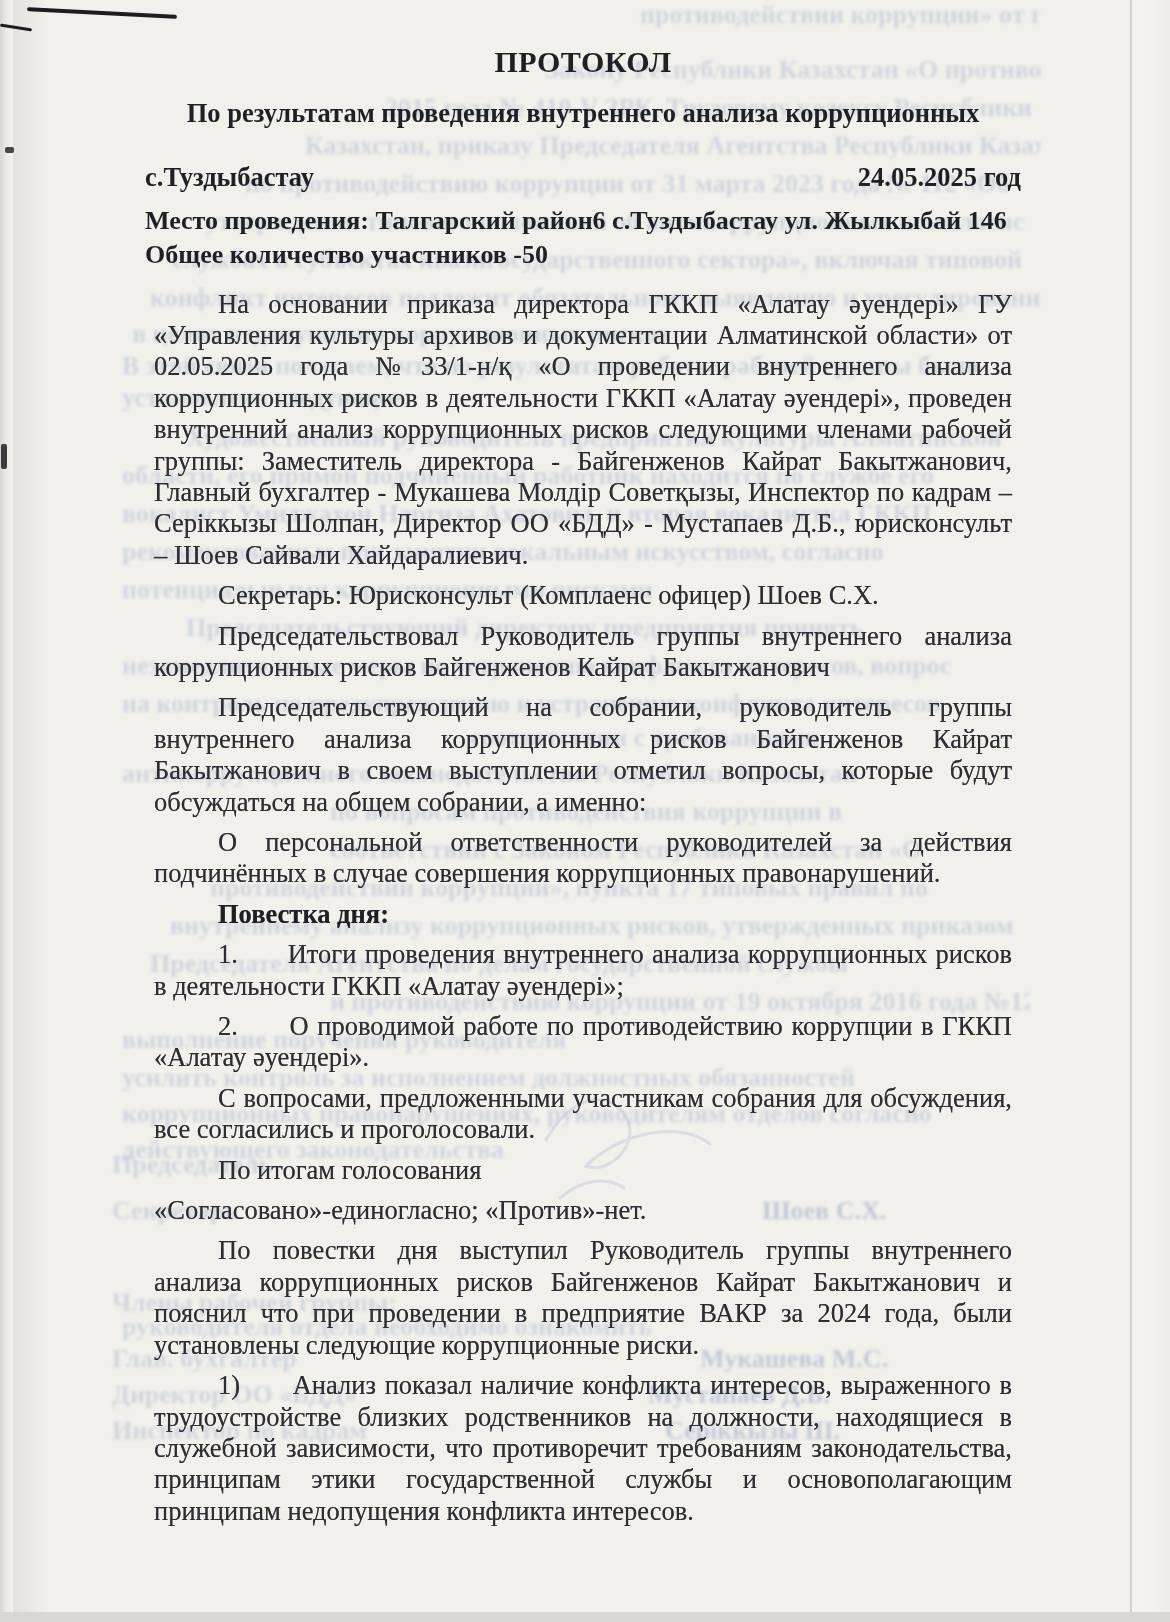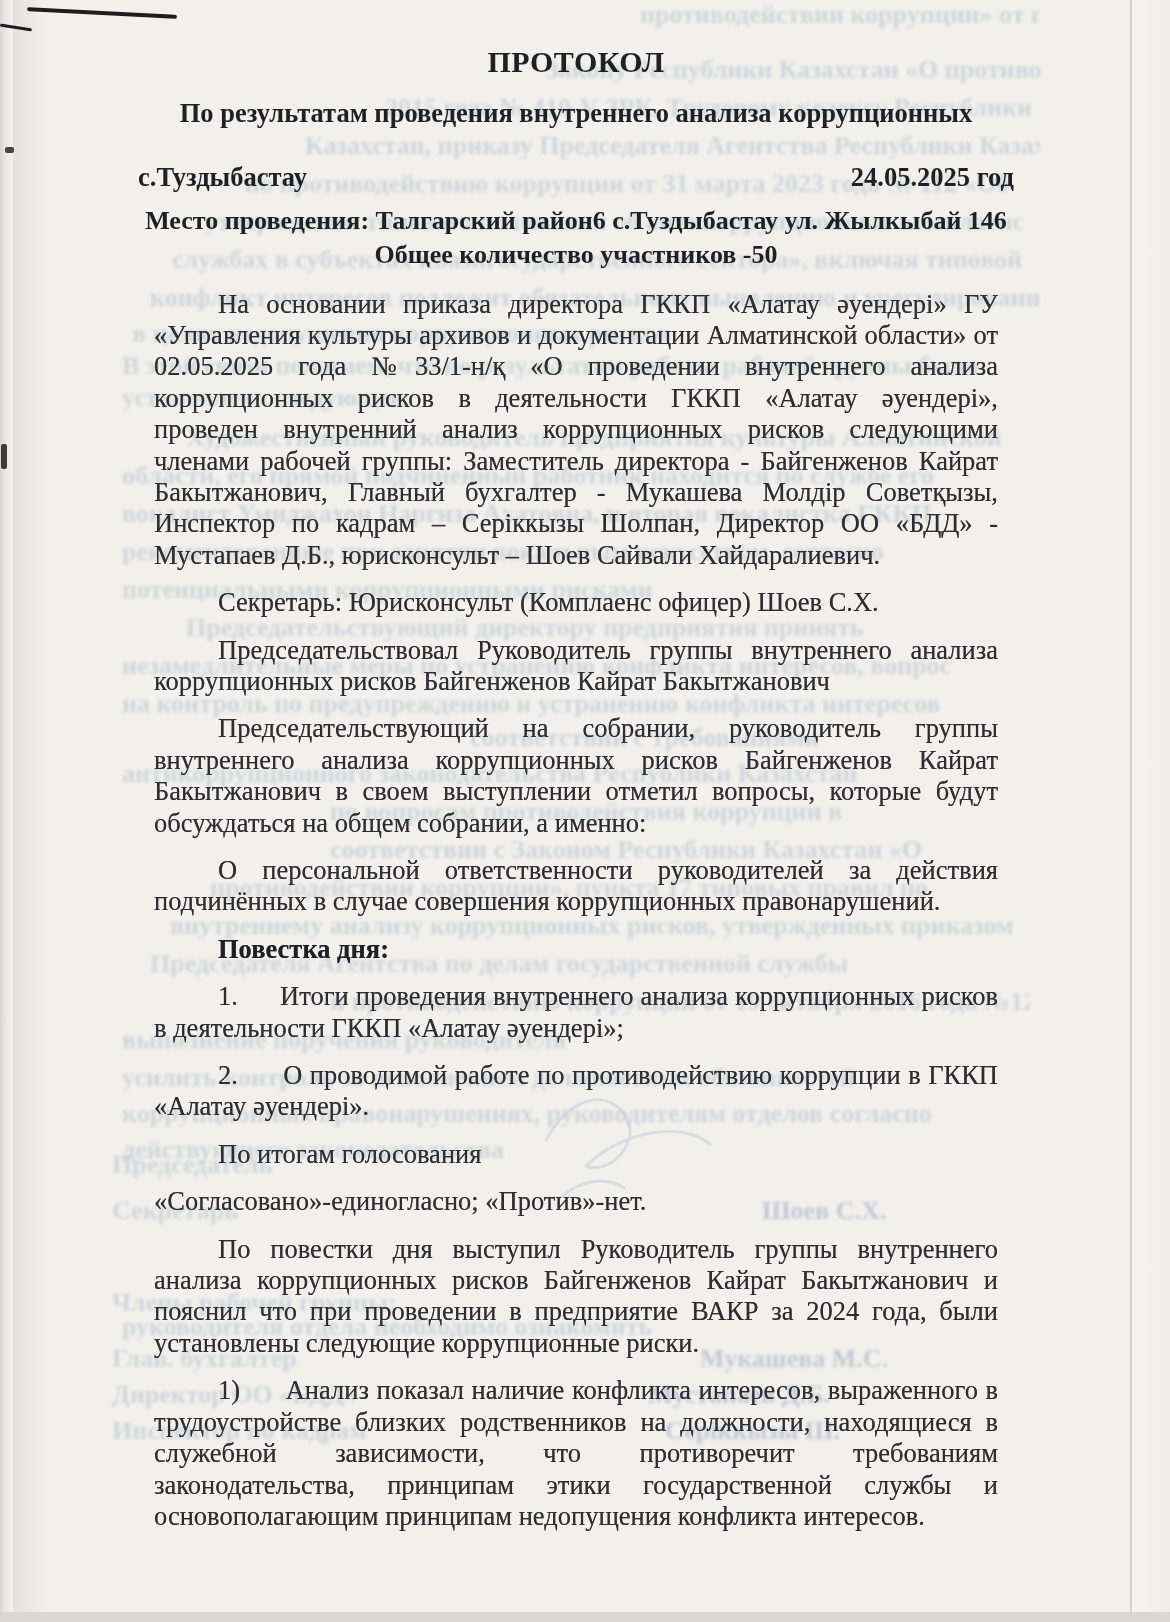--- a/index.html
+++ b/index.html
@@ -39,35 +39,35 @@
     font-size:26px;line-height:30px;
     font-weight:bold;
     color:var(--ghost);
     opacity:.42;
     filter:blur(1.6px);
     white-space:nowrap;overflow:hidden;
     text-align:justify;
   }
   .ghost-signature{position:absolute;left:540px;top:1080px;z-index:1;opacity:.55;filter:blur(.6px);}
   
-  .content{position:absolute;left:138px;top:44px;width:876px;z-index:2;}
+  .content{position:absolute;left:145px;top:44px;width:876px;z-index:2;}
   .title{
     text-align:center;font-weight:bold;font-size:30px;line-height:36px;
     color:var(--ink-strong);letter-spacing:.5px;
   }
   .subtitle{margin-top:17px;text-align:center;font-weight:bold;
     font-size:26.5px;line-height:32.5px;color:var(--ink-strong);}
   .subtitle div{white-space:nowrap;}
   .place-row{margin-top:30px;display:flex;justify-content:space-between;
     font-weight:bold;font-size:26.5px;line-height:34px;color:var(--ink-strong);}
   .meta{margin-top:10px;font-weight:bold;font-size:26px;line-height:34px;color:var(--ink-strong);}
-  .meta div{white-space:nowrap;text-align:center;}
+  .meta div{white-space:nowrap;}
   .body{margin-top:17px;font-size:26.5px;line-height:31.4px;
     text-shadow:0 0 .5px rgba(45,45,51,.65);}
-  .para{margin:16px;text-indent:64px;text-align:justify;}
+  .para{margin:9px;text-indent:64px;text-align:justify;}
   .para.ni{text-indent:0;}
   .para.b{font-weight:bold;color:var(--ink-strong);}
 </style>
 </head>
 <body>
 
 <div class="page">
 
   <div class="ghost-layer">
 
@@ -141,20 +141,21 @@
     <div class="body">
 
     <p class="para">На основании приказа директора  ГККП «Алатау әуендері» ГУ «Управления культуры  архивов и документации Алматинской области» от 02.05.2025 года №33/1-н/қ  «О проведении внутреннего анализа коррупционных рисков в деятельности ГККП «Алатау әуендері», проведен внутренний анализ коррупционных рисков следующими членами рабочей группы: Заместитель директора - Байгенженов Кайрат Бакытжанович, Главный бухгалтер - Мукашева Молдір Советқызы,  Инспектор по кадрам – Серіккызы Шолпан,  Директор ОО «БДД» - Мустапаев Д.Б., юрисконсульт – Шоев Сайвали Хайдаралиевич.</p>
         <p class="para">Секретарь: Юрисконсульт (Комплаенс офицер) Шоев С.Х.</p>
         <p class="para">Председательствовал Руководитель группы внутреннего анализа коррупционных рисков Байгенженов Кайрат Бакытжанович</p>
         <p class="para">Председательствующий на собрании, руководитель группы внутреннего анализа коррупционных рисков Байгенженов Кайрат Бакытжанович в своем выступлении отметил вопросы, которые будут обсуждаться на общем собрании, а именно:</p>
         <p class="para">О персональной ответственности руководителей за действия подчинённых в случае совершения коррупционных правонарушений.</p>
         <p class="para b">Повестка дня:</p>
         <p class="para">1.&nbsp;&nbsp;&nbsp;&nbsp;&nbsp; Итоги проведения внутреннего анализа коррупционных рисков в деятельности ГККП «Алатау әуендері»;</p>
         <p class="para">2.&nbsp;&nbsp;&nbsp;&nbsp;&nbsp; О проводимой работе по противодействию коррупции в ГККП «Алатау әуендері».</p>
+        <p class="para">С вопросами, предложенными участникам собрания для обсуждения, все согласились и проголосовали.</p>
         <p class="para">По итогам голосования</p>
         <p class="para ni">«Согласовано»-единогласно; «Против»-нет.</p>
         <p class="para">По повестки дня выступил Руководитель группы внутреннего анализа коррупционных рисков Байгенженов Кайрат Бакытжанович и пояснил что при проведении в предприятие ВАКР за 2024 года, были установлены следующие коррупционные риски.</p>
         <p class="para">1)&nbsp;&nbsp;&nbsp;&nbsp;&nbsp; Анализ показал наличие конфликта интересов, выраженного в трудоустройстве близких родственников на должности, находящиеся в служебной зависимости, что противоречит требованиям законодательства, принципам этики государственной службы и основополагающим принципам недопущения конфликта интересов.</p>
       </div>
   </div>
 
   <div class="edge-left"></div>
   <div class="edge-left-shadow"></div>
   <div class="fold-right"></div>

